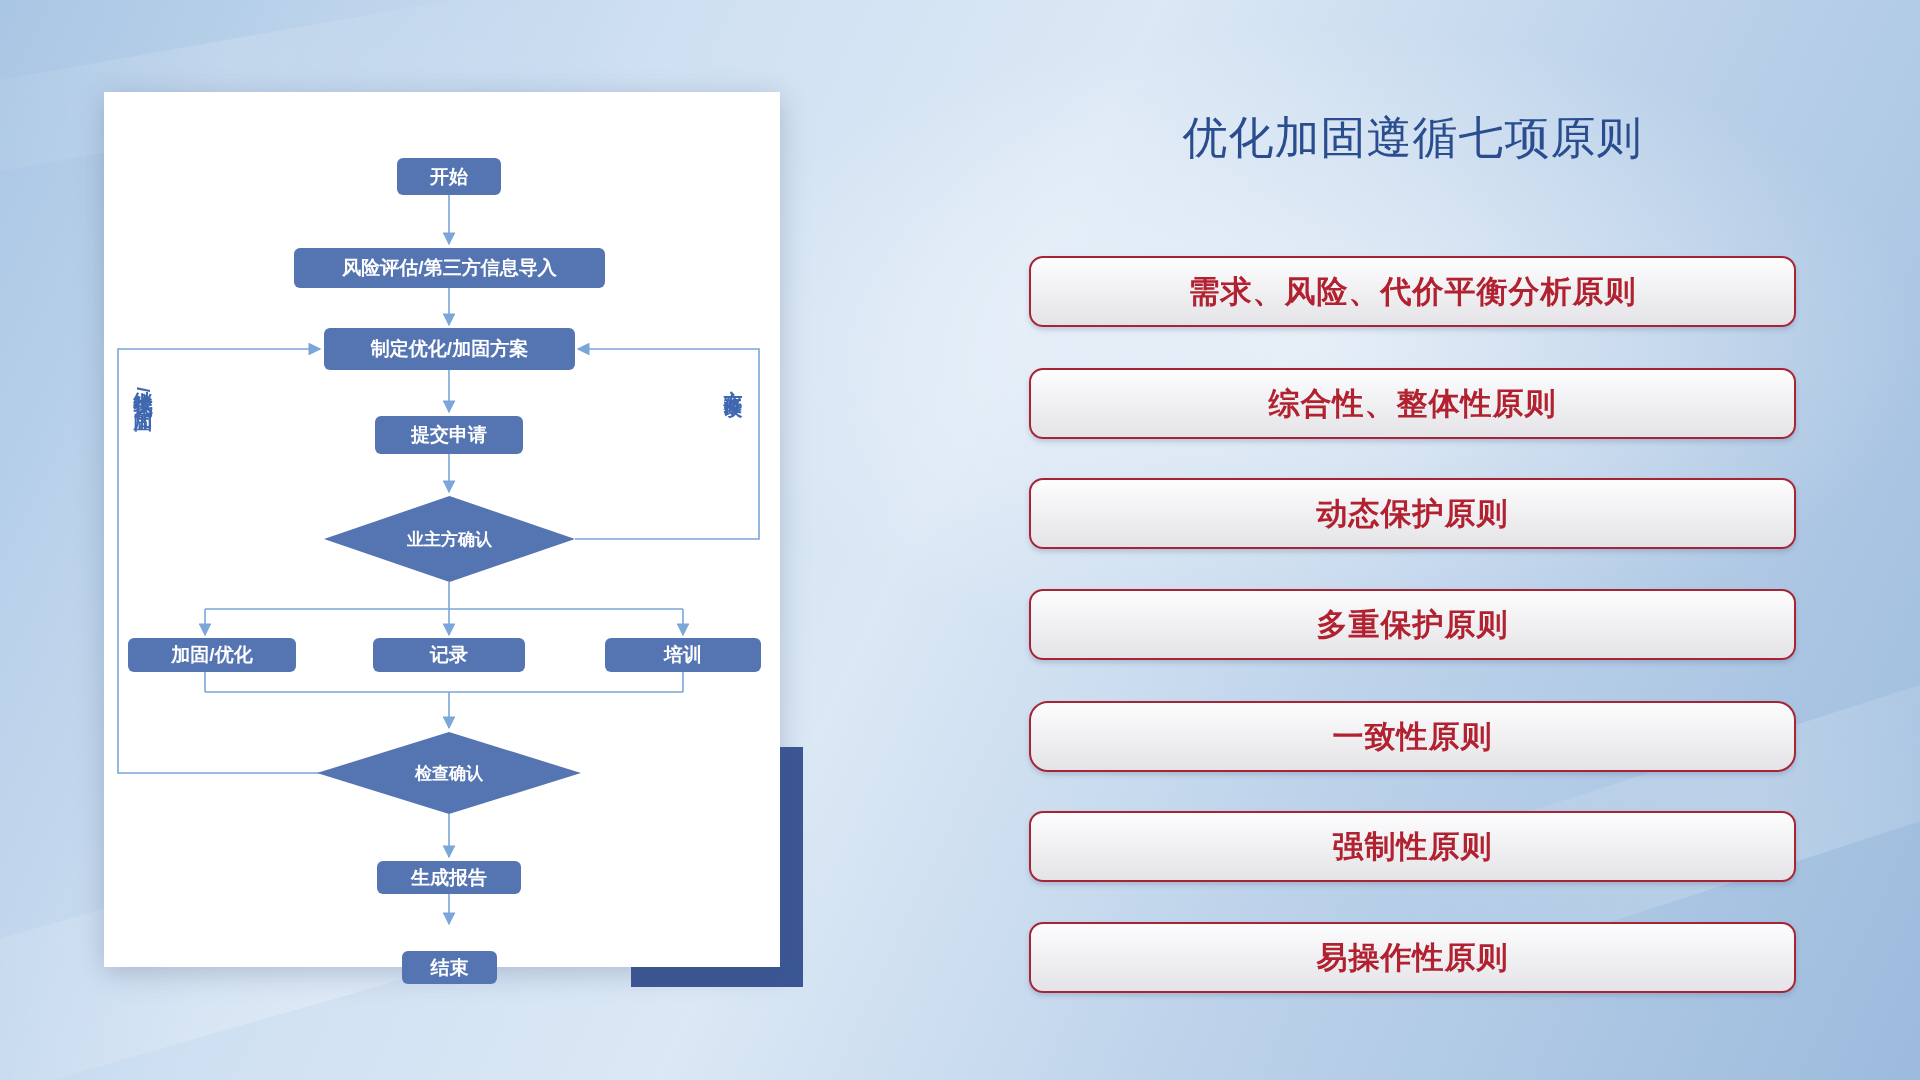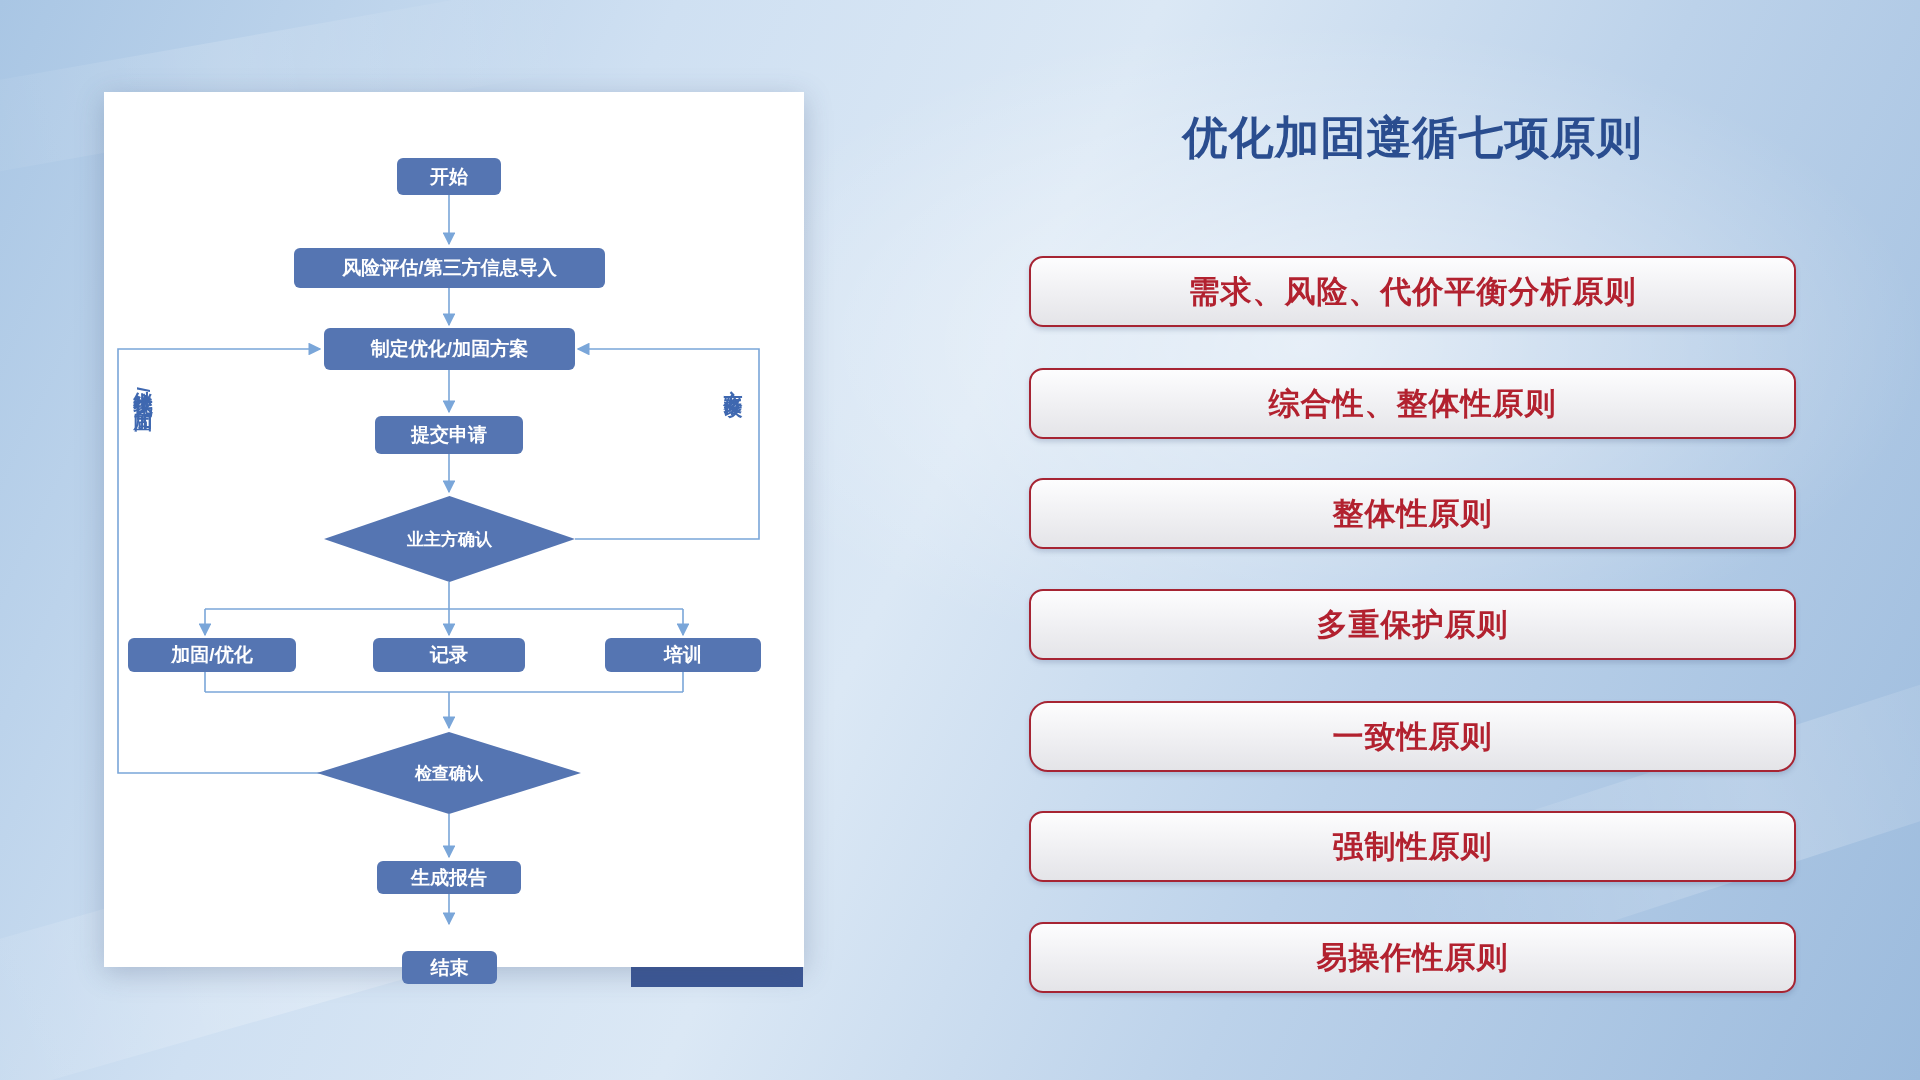--- a/index.html
+++ b/index.html
@@ -33,21 +33,20 @@
     left: 631px; top: 747px; width: 172px; height: 240px;
     background: var(--shadow-navy, #3c5795);
     z-index: 1;
   }
   #flow-panel {
     position: absolute;
     left: 104px; top: 92px; width: 676px; height: 875px;
     background: #ffffff;
     box-shadow: 0 6px 26px rgba(60, 80, 120, 0.28);
     z-index: 2;
-    padding-left: 24px;
   }
   #connectors { position: absolute; left: 0; top: 0; }
   .node {
     position: absolute;
     background: var(--node-blue, #5575b2);
     color: #ffffff;
     font-weight: bold;
     font-size: 19px;
     display: flex;
     align-items: center;
@@ -78,21 +77,21 @@
     letter-spacing: 3px;
     z-index: 3;
     white-space: nowrap;
   }
   #right-panel { position: absolute; left: 1029px; top: 0; width: 767px; height: 1080px; z-index: 2; }
   #page-title {
     position: absolute;
     left: 0; top: 108px; width: 767px;
     text-align: center;
     font-size: 45px;
-    font-weight: bold;
+    font-weight: normal;
     color: var(--title-blue, #2a4d8f);
     letter-spacing: 1px;
   }
   .principle {
     position: absolute;
     left: 0;
     width: 767px;
     height: 71px;
     box-sizing: border-box;
     border: 2px solid var(--principle-border, #a62433);
@@ -173,19 +172,19 @@
     <div class="vlabel" style="left:26px; top:283px;">继续优化/加固</div>
 
     <div class="vlabel" style="left:616px; top:283px;">方案修改</div>
   </div>
 
   <div id="right-panel">
     <div id="page-title">优化加固遵循七项原则</div>
 
     <div class="principle" style="top:241px;">需求、风险、代价平衡分析原则</div>
     <div class="principle" style="top:353px;">综合性、整体性原则</div>
-    <div class="principle" style="top:463px;">整体性原则</div>
+    <div class="principle" style="top:463px;">动态保护原则</div>
     <div class="principle" style="top:574px;">多重保护原则</div>
     <div class="principle" style="top:686px;border-radius:19px;">一致性原则</div>
     <div class="principle" style="top:796px;">强制性原则</div>
     <div class="principle" style="top:907px;">易操作性原则</div>
   </div>
 </div>
 
 </body></html>

